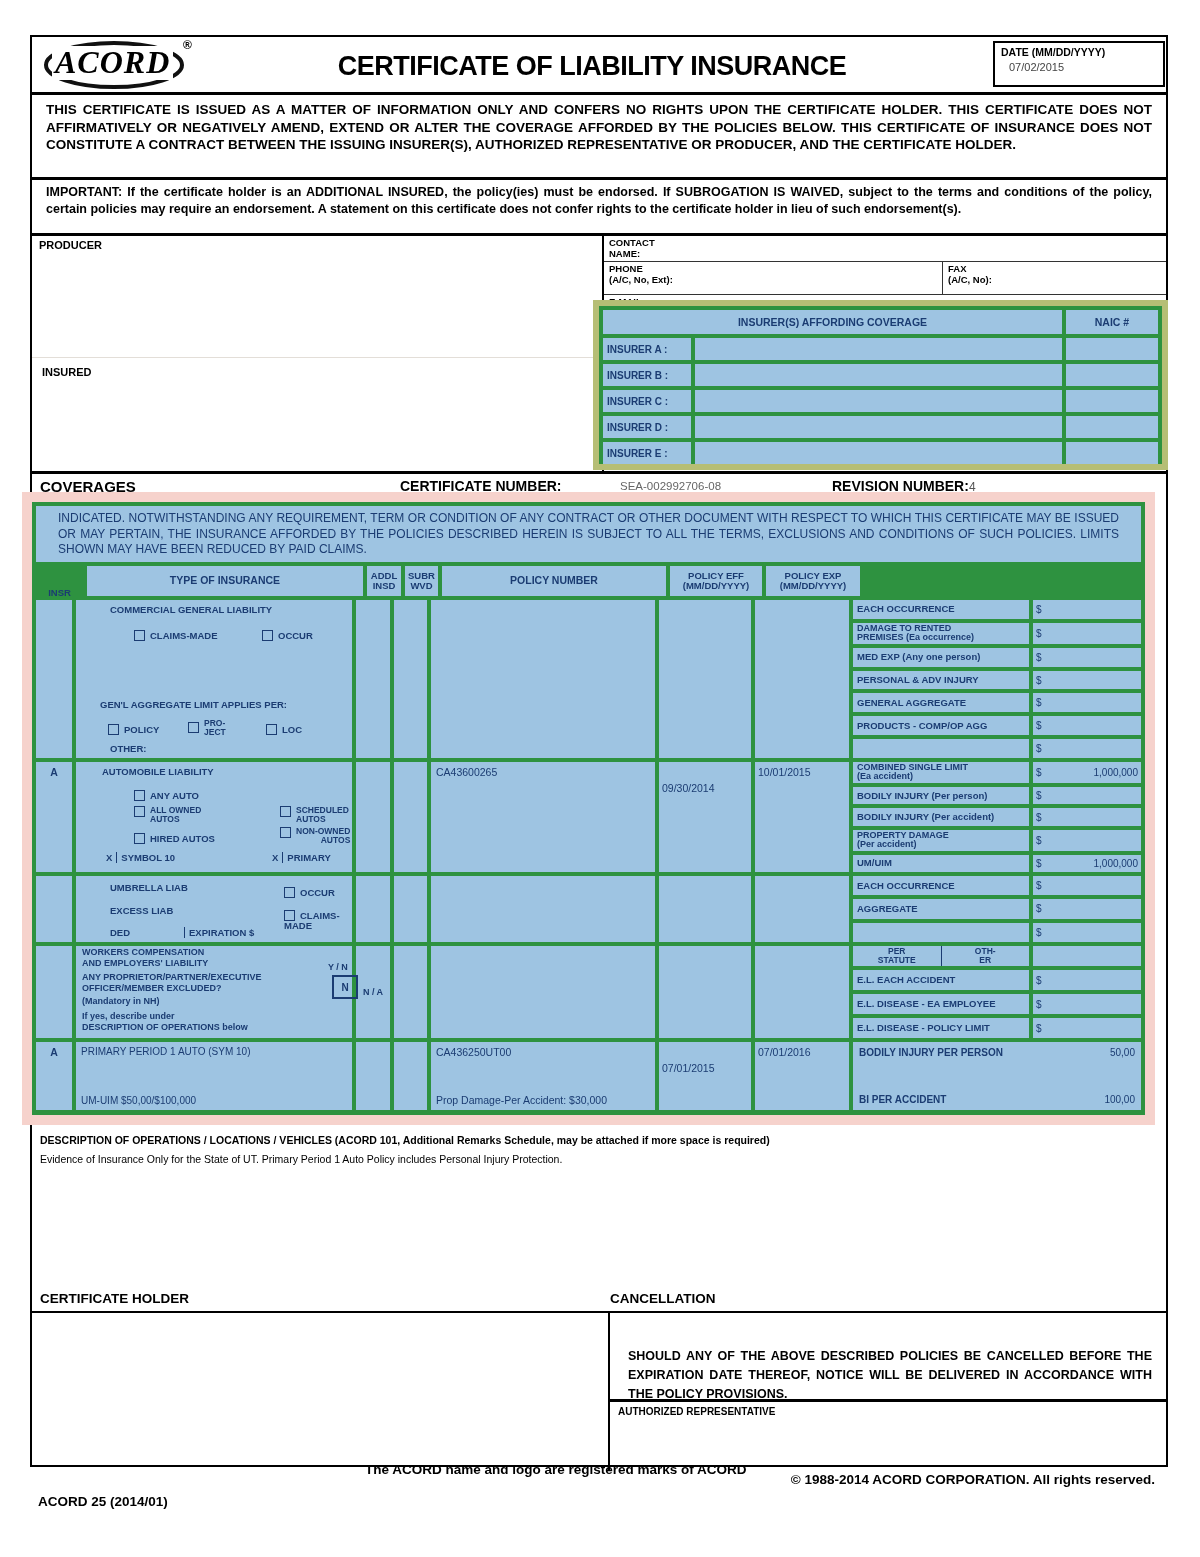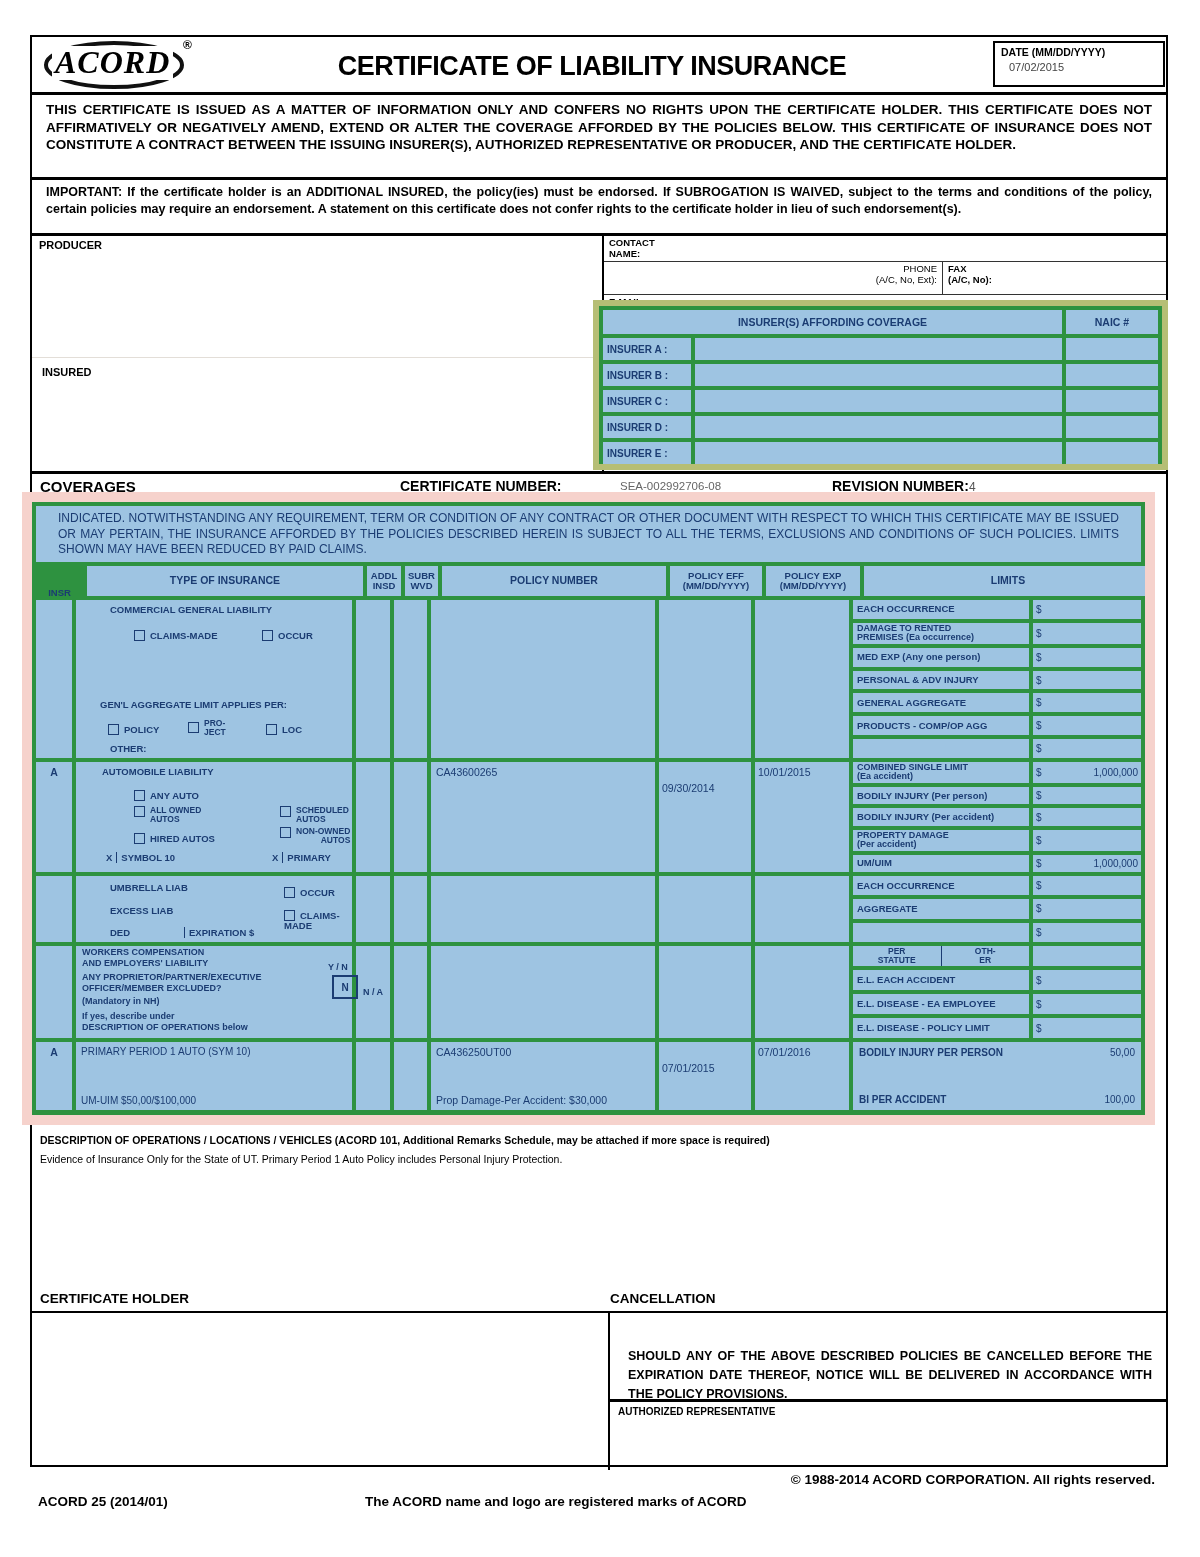--- a/index.html
+++ b/index.html
@@ -33,21 +33,21 @@
   .p-left{width:570px;border-right:2px solid #000;position:relative;}
   .p-right{flex:1;position:relative;}
   .plabel{position:absolute;left:7px;top:3px;font-size:11px;font-weight:bold;}
   .inslabel{position:absolute;left:10px;top:130px;font-size:11px;font-weight:bold;}
   .faintline{position:absolute;left:0;right:0;top:121px;border-top:1px solid #e3ded8;}
   .crow{box-sizing:border-box;border-bottom:1px solid #333;font-size:9.5px;
         font-weight:bold;line-height:1.15;white-space:pre-line;}
   .crow1{height:26px;padding:2px 5px;}
   .crow2{height:32px;display:flex;border-bottom:1px solid #333;}
   .crow2 .ph{width:338px;padding:2px 5px;box-sizing:border-box;font-size:9.5px;
-             font-weight:normal;line-height:1.15;white-space:pre-line;text-align:right;}
+             font-weight:bold;line-height:1.15;white-space:pre-line;}
   .crow2 .fx{flex:1;border-left:1px solid #333;padding:2px 5px;box-sizing:border-box;
              font-size:9.5px;font-weight:bold;line-height:1.15;white-space:pre-line;}
   .crow3{height:30px;padding:2px 5px;font-size:9.5px;font-weight:bold;
          line-height:1.15;white-space:pre-line;border-bottom:none;}
   
   .ins-panel{position:absolute;left:593px;top:300px;width:575px;height:170px;
              box-sizing:border-box;border:6px solid #b6be75;background:#2e9240;
              padding:4px;display:flex;flex-direction:column;gap:4px;
              overflow:hidden;z-index:6;}
   .cell{background:#9ec4e2;color:#1b3c72;box-sizing:border-box;}
@@ -128,21 +128,21 @@
   .bb-l{width:576px;flex:none;border-right:2px solid #000;}
   .bb-r{flex:1;position:relative;}
   .cxl{padding:34px 14px 0 18px;font-weight:bold;font-size:12.5px;
        text-align:justify;line-height:1.5;}
   .authline{position:absolute;left:0;right:0;top:86px;border-top:3px solid #000;}
   .authlab{position:absolute;left:8px;top:93px;font-weight:bold;font-size:10px;}
   
   .foot-copy{position:absolute;left:0;top:1472px;width:1155px;text-align:right;
              font-weight:bold;font-size:13.5px;}
   .foot-code{position:absolute;left:38px;top:1494px;font-weight:bold;font-size:13.5px;}
-  .foot-tm{position:absolute;left:365px;top:1494px;font-weight:bold;font-size:13.5px;}
+  .foot-tm{position:absolute;left:365px;top:1462px;font-weight:bold;font-size:13.5px;}
 </style>
 </head>
 <body>
 
 <div class="page">
   <div class="form">
 
     <div class="hdr">
       <div class="logo">
         <svg width="152" height="52" viewBox="0 0 152 52">
@@ -257,21 +257,20 @@
         <div class="cell h w-type" style="font-size:10.5px;">TYPE OF INSURANCE</div>
         <div class="cell h w-addl">ADDL
 INSD</div>
         <div class="cell h w-subr">SUBR
 WVD</div>
         <div class="cell h w-pol" style="font-size:10.5px;">POLICY NUMBER</div>
         <div class="cell h w-eff">POLICY EFF
 (MM/DD/YYYY)</div>
         <div class="cell h w-exp">POLICY EXP
 (MM/DD/YYYY)</div>
-        <div class="cell h w-lims" style="font-size:10.5px;">LIMITS</div>
       </div>
 
       <div class="sec sec-gl">
         <div class="cell c-insr"></div>
         <div class="cell c-type">
           <span class="tline" style="left:34px;top:5px;">COMMERCIAL GENERAL LIABILITY</span>
           <span class="tline" style="left:58px;top:30px;"><span class="cb"></span><span>CLAIMS-MADE</span></span>
           <span class="tline" style="left:186px;top:30px;"><span class="cb"></span><span>OCCUR</span></span>
           <span class="tline" style="left:24px;top:100px;">GEN'L AGGREGATE LIMIT APPLIES PER:</span>
           <span class="tline" style="left:32px;top:124px;"><span class="cb"></span><span>POLICY</span></span>

